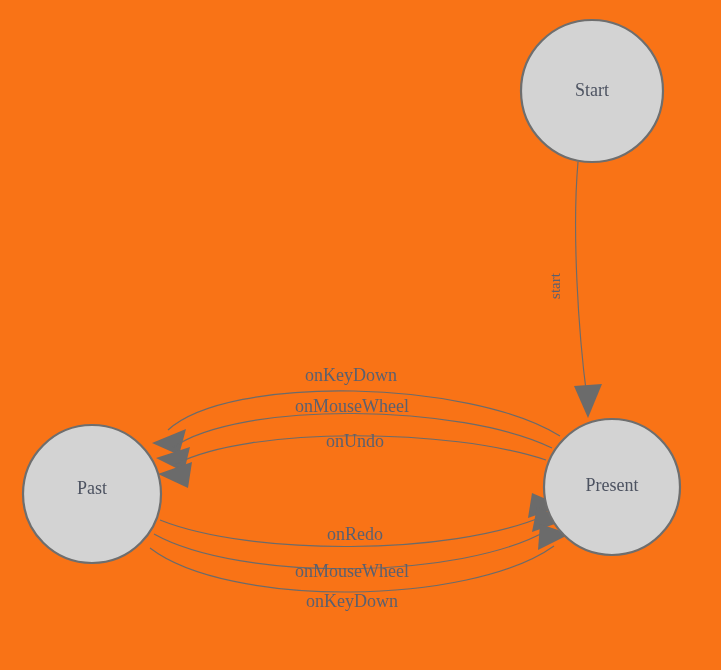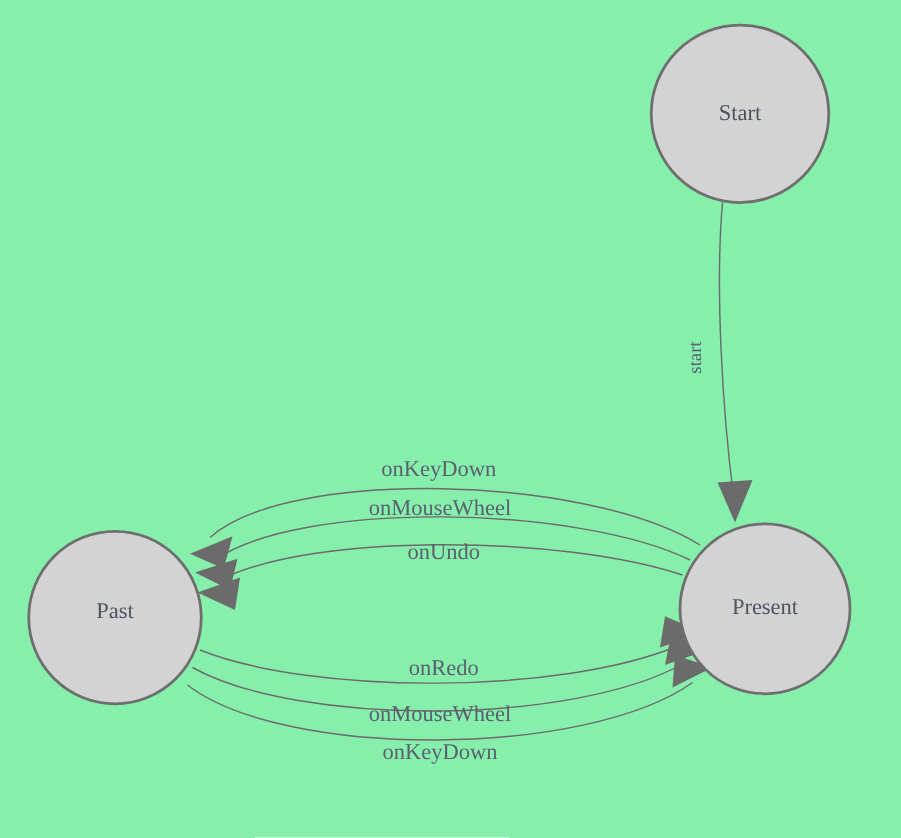--- a/index.html
+++ b/index.html
@@ -4,21 +4,21 @@
 <style>
   html, body {
     margin: 0;
     padding: 0;
     background: #ffffff;
   }
   #canvas {
     position: relative;
     width: 721px;
     height: 670px;
-    background: #86efac;
+    background: #f97316;
     overflow: hidden;
     font-family: "Liberation Serif", "DejaVu Serif", serif;
   }
   #diagram-svg {
     position: absolute;
     top: 0;
     left: 0;
     width: 721px;
     height: 670px;
   }

